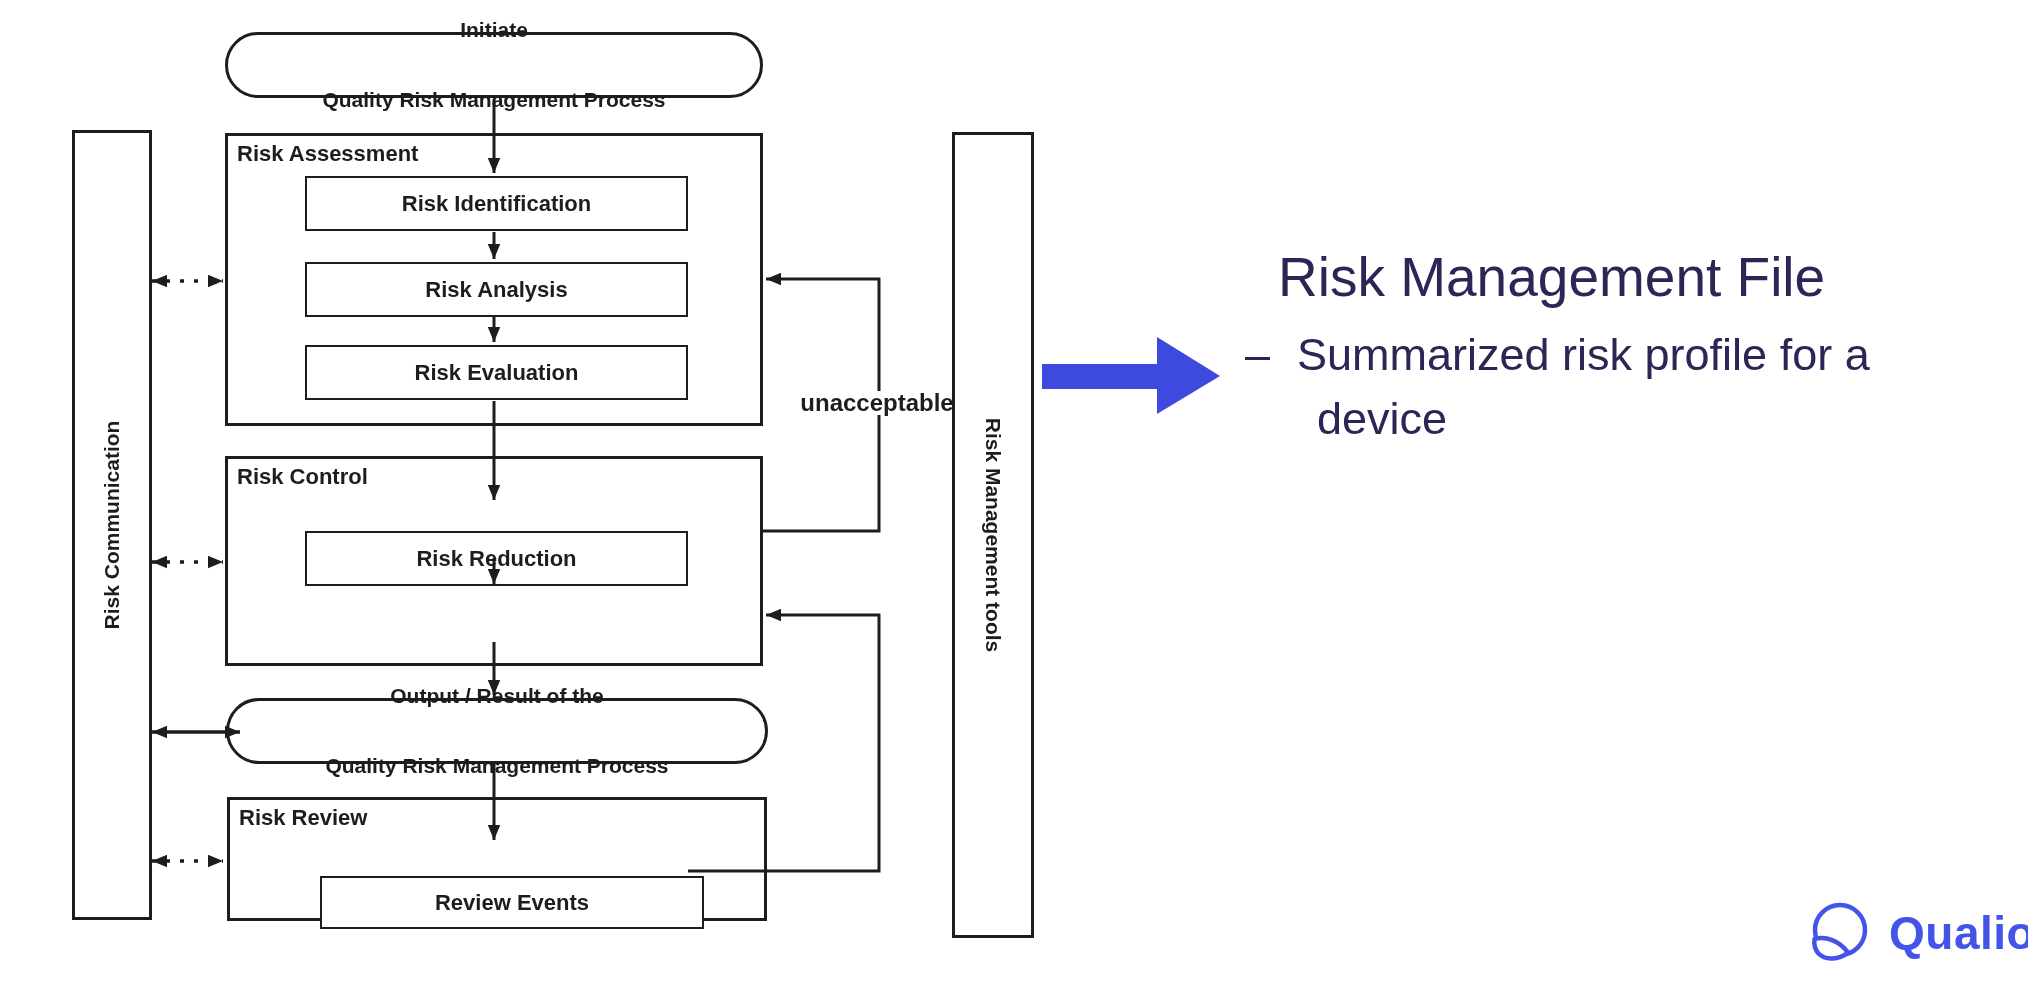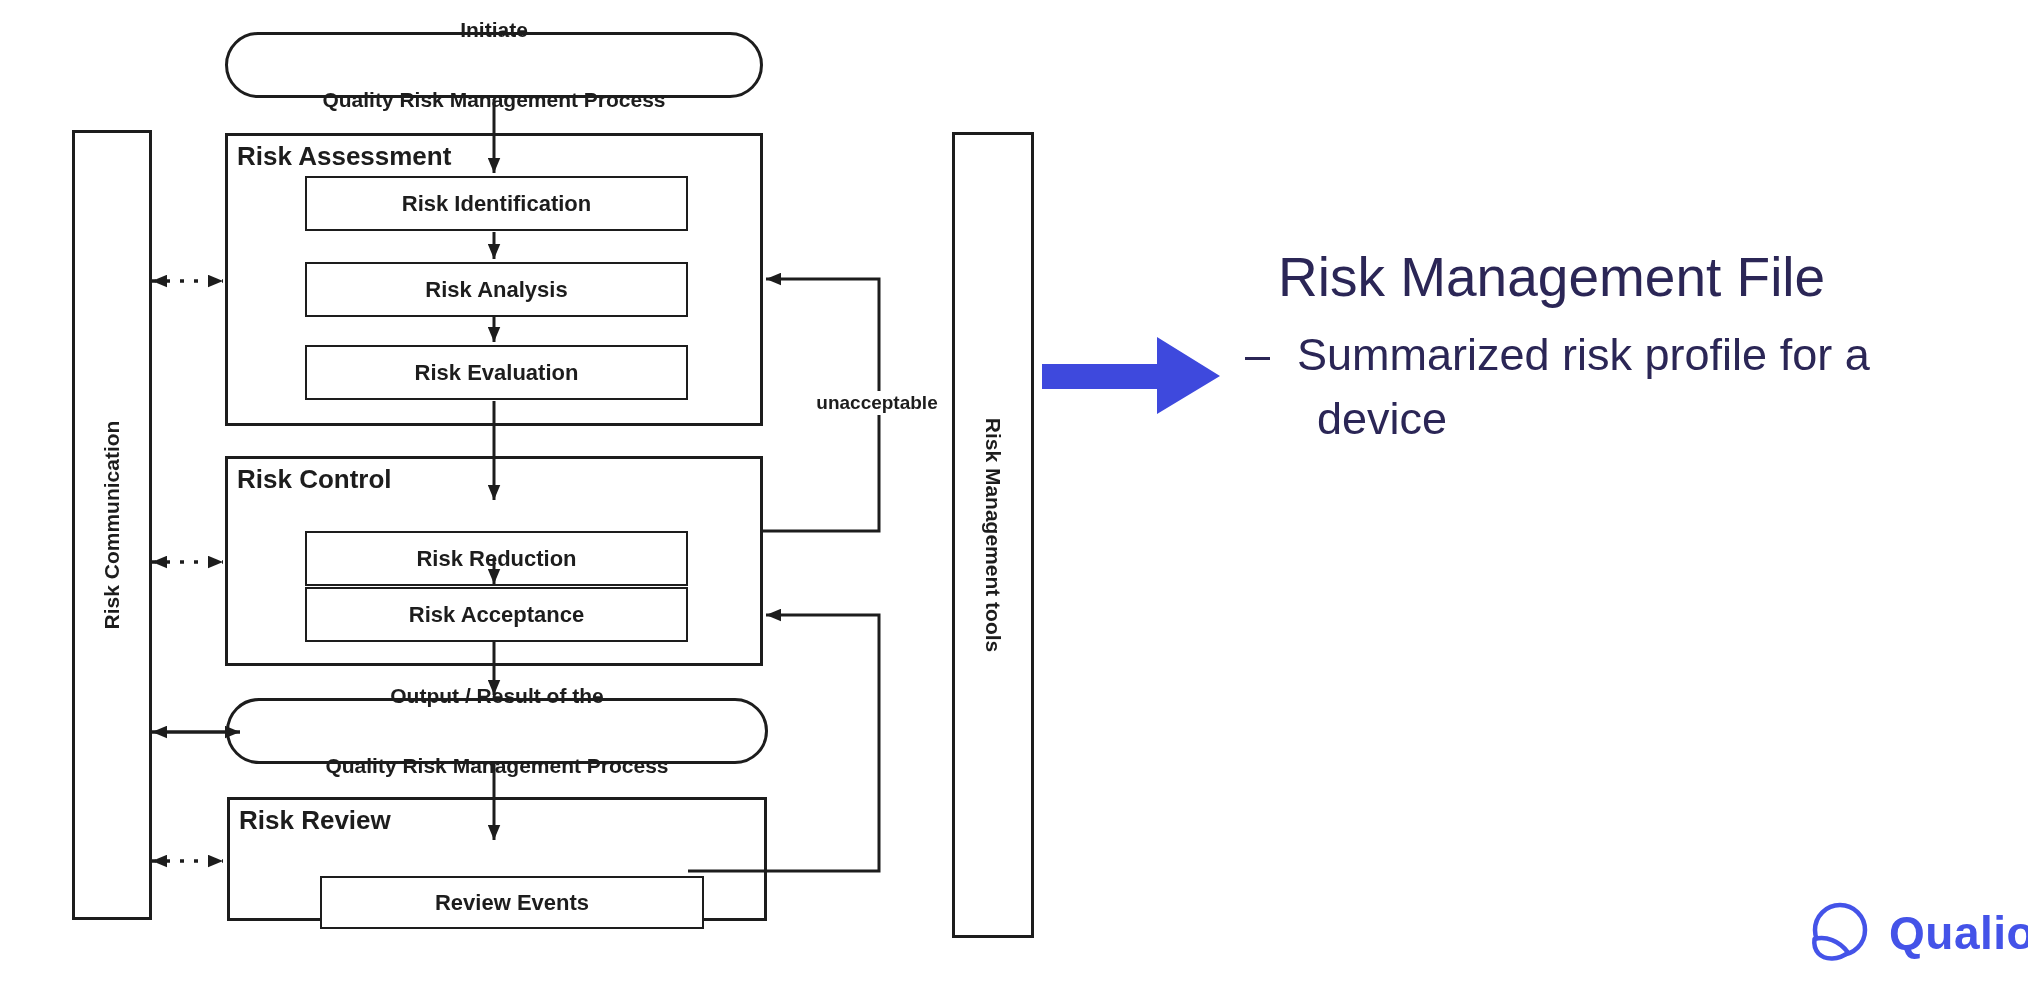--- a/index.html
+++ b/index.html
@@ -16,38 +16,38 @@
   }
   
   .node{
     position:absolute;background:#ffffff;border:3px solid var(--ink);
     display:flex;align-items:center;justify-content:center;
     color:var(--ink);font-weight:bold;text-align:center;
   }
   .oval{border-radius:34px;flex-direction:column;font-size:21px;line-height:26px;gap:44px;}
   .section{background:#ffffff;}
   .section-label{
-    position:absolute;font-weight:bold;font-size:26px;color:var(--ink);white-space:nowrap;
+    position:absolute;font-weight:bold;font-size:22px;color:var(--ink);white-space:nowrap;
   }
   .step{font-size:22px;border-width:2.5px;}
   .vbar{
     position:absolute;background:#ffffff;border:3px solid var(--ink);
     display:flex;align-items:center;justify-content:center;
   }
   .vbar span{
     white-space:nowrap;font-weight:bold;font-size:21px;color:var(--ink);
   }
   .vbar.left span{transform:rotate(-90deg);}
   .vbar.right span{transform:rotate(90deg);}
   #connector-layer{
     position:absolute;left:0;top:0;width:2028px;height:988px;pointer-events:none;
   }
   #feedback-label{
     position:absolute;left:812px;top:391px;width:130px;height:24px;
-    background:#ffffff;color:var(--ink);font-weight:bold;font-size:19px;
+    background:#ffffff;color:var(--ink);font-weight:bold;font-size:24px;
     display:flex;align-items:center;justify-content:center;white-space:nowrap;
   }
   
   #annotation-title{
     position:absolute;left:1278px;top:245px;
     font-size:55px;font-weight:500;color:var(--heading-text);white-space:nowrap;
   }
   #annotation-bullet{
     position:absolute;left:1245px;top:323px;
     font-size:45px;font-weight:400;color:var(--heading-text);line-height:64px;
@@ -83,21 +83,20 @@
 
   <div class="node section" style="left:225px;top:133px;width:538px;height:293px;"></div>
   <div class="section-label" style="left:237px;top:141px;">Risk Assessment</div>
   <div class="node step" style="left:305px;top:176px;width:383px;height:55px;">Risk Identification</div>
   <div class="node step" style="left:305px;top:345px;width:383px;height:55px;">Risk Evaluation</div>
   <div class="node step" style="left:305px;top:262px;width:383px;height:55px;">Risk Analysis</div>
 
   <div class="node section" style="left:225px;top:456px;width:538px;height:210px;"></div>
   <div class="section-label" style="left:237px;top:464px;">Risk Control</div>
   <div class="node step" style="left:305px;top:531px;width:383px;height:55px;">Risk Reduction</div>
-  <div class="node step" style="left:305px;top:587px;width:383px;height:55px;">Risk Acceptance</div>
 
   <div class="node oval" style="left:226px;top:698px;width:542px;height:66px;">
     <div>Output / Result of the</div>
     <div>Quality Risk Management Process</div>
   </div>
 
   <div class="node section" style="left:227px;top:797px;width:540px;height:124px;"></div>
   <div class="section-label" style="left:239px;top:805px;">Risk Review</div>
   <div class="node step" style="left:320px;top:843px;width:384px;height:53px;margin-top:33px;">Review Events</div>
 

